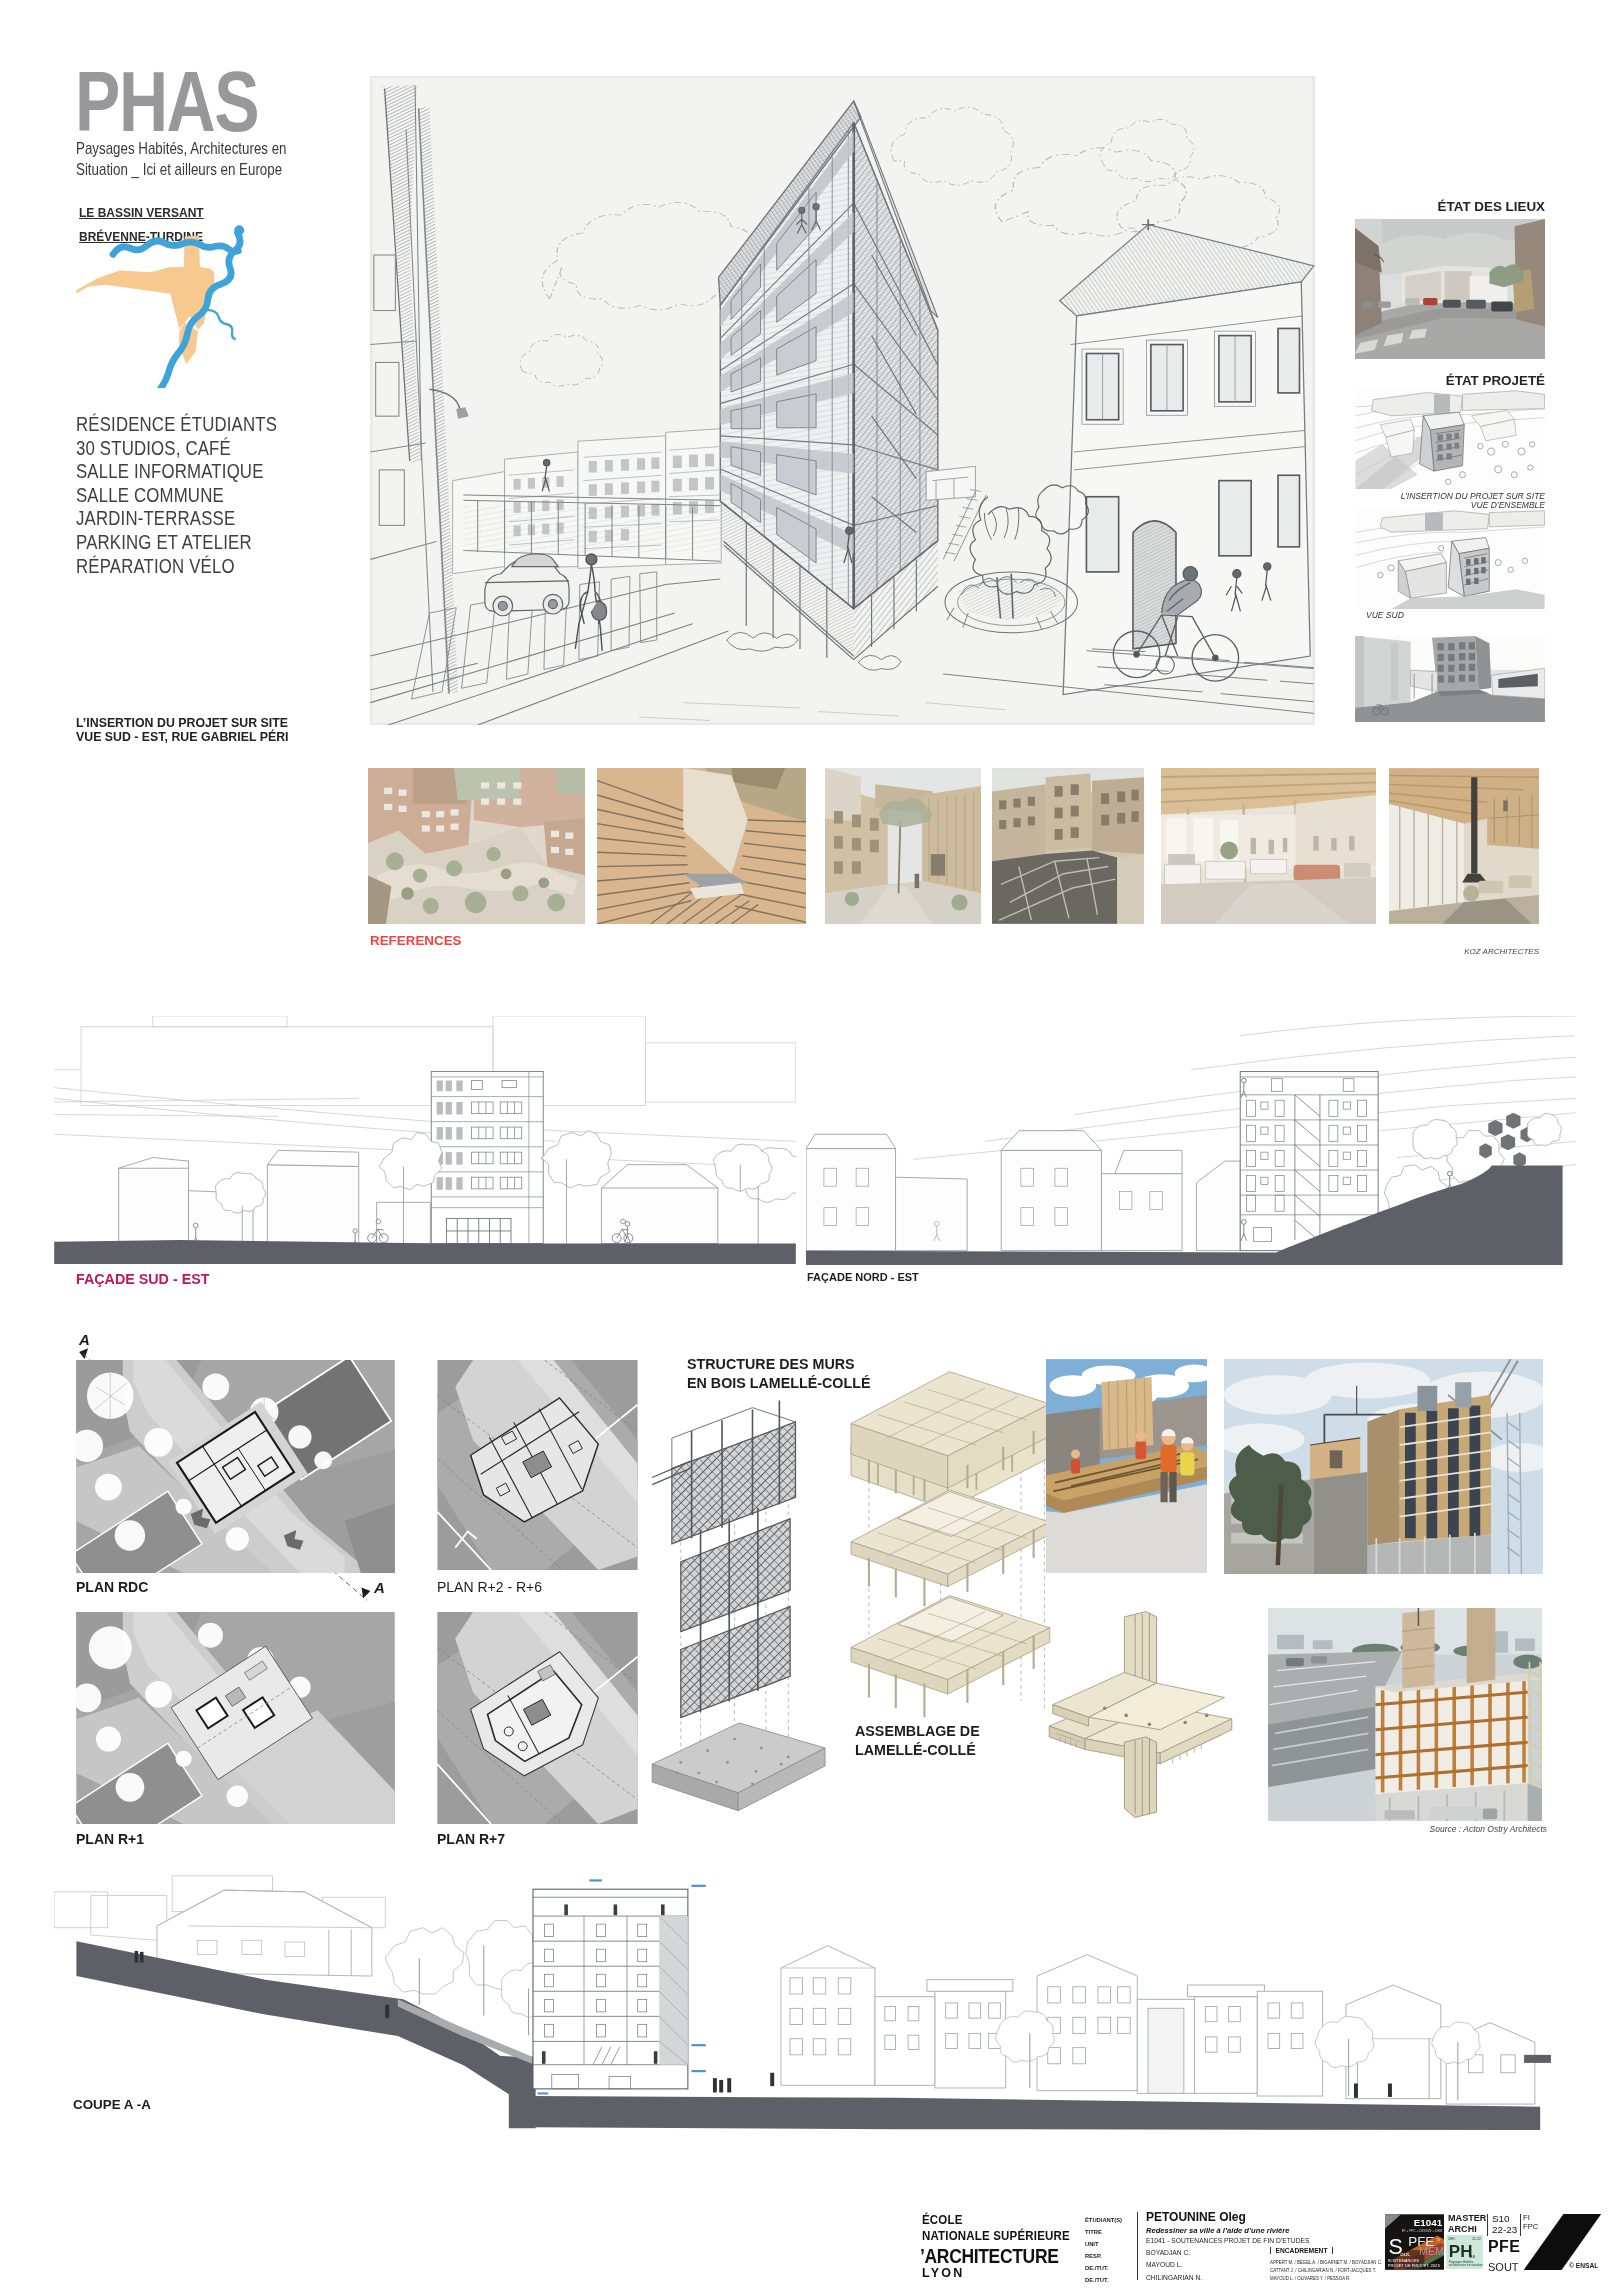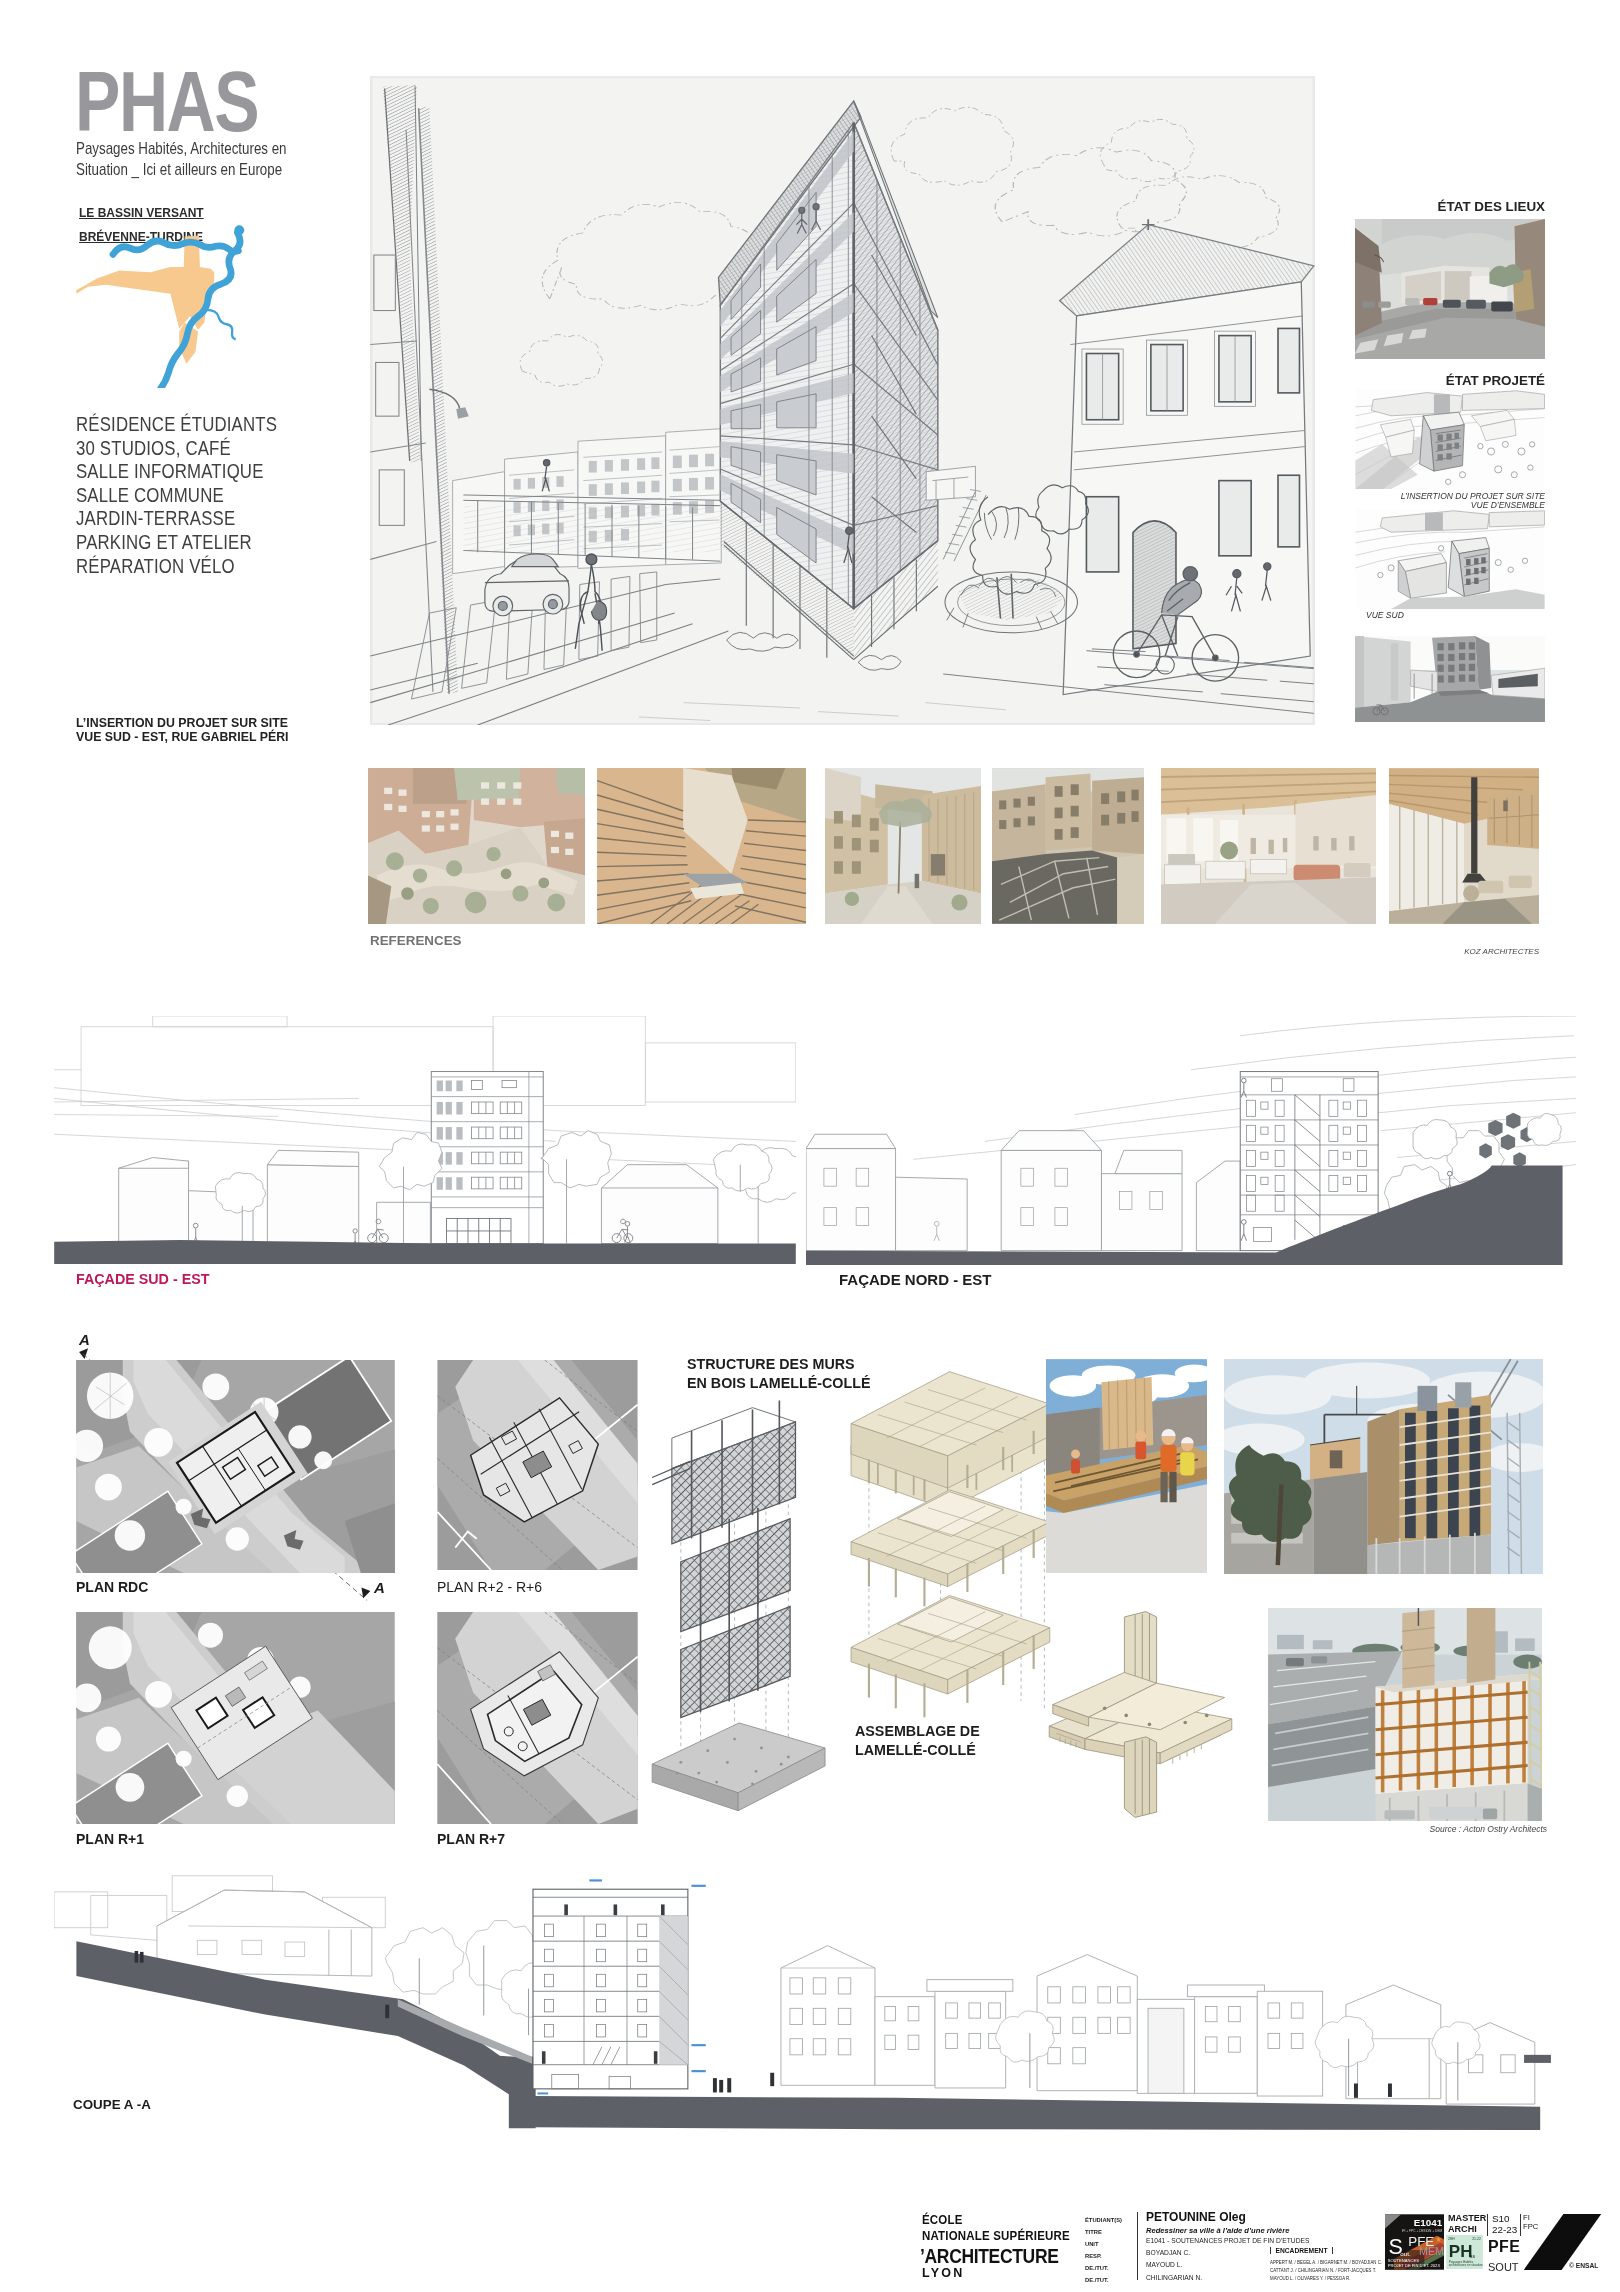--- a/index.html
+++ b/index.html
@@ -879,21 +879,21 @@
     <rect x="100" y="126" width="28" height="14" rx="3"></rect>
         <rect x="134" y="120" width="26" height="14" rx="3"></rect>
   </g>
   <circle cx="92" cy="140" r="9" fill="#b4a78d"></circle>
 
   <polygon points="0,160 84,150 168,142 168,174 0,174" fill="#b2a68f"></polygon>
   <polygon points="60,174 84,150 130,146 160,174" fill="#8e8877"></polygon>
   <rect width="168" height="174" fill="#ffffff" opacity="0.1"></rect>
 </svg>
 
-<div class="abs" style="left:370px;top:933px;font-size:13.4px;font-weight:bold;color:#737373;">REFERENCES</div>
+<div class="abs" style="left:370px;top:933px;font-size:13.4px;font-weight:bold;color:#ef4444;">REFERENCES</div>
 
 <div class="abs" style="left:1360px;top:925px;width:179px;text-align:right;font-size:8px;font-style:italic;color:#444;margin-top:22px;">KOZ ARCHITECTES</div>
 
 <svg class="abs" style="left:54px;top:1016px;" width="742" height="249" viewBox="0 0 828 278" id="facade-se">
 
   <g stroke="#d2d4d5" stroke-width="1" fill="none">
     <rect x="30" y="12" width="460" height="88"></rect>
     <rect x="110" y="0" width="150" height="12"></rect>
     <rect x="490" y="0" width="170" height="100"></rect>
     <rect x="660" y="30" width="168" height="66"></rect>
@@ -1148,21 +1148,21 @@
 
   <g stroke="#6f7478" stroke-width="1" fill="none">
     <circle cx="719" cy="176" r="2.6"></circle>
         <path d="M719,179 l0,9 m-3,7 l3,-7 3,7"></path>
   </g>
 
   <path d="M0,262 L525,264 C560,250 610,230 660,212 Q700,196 731,188 Q760,176 766,167 L845,167 L845,279 L0,279 Z" fill="#5d6167"></path>
   <path d="M525,264 Q600,236 660,212" fill="none"></path>
 </svg>
 
-<div class="abs" style="left:807px;top:1271px;font-size:15px;font-weight:bold;color:#1d1d1d;margin-left:32px;">FAÇADE NORD - EST</div>
+<div class="abs" style="left:807px;top:1271px;font-size:11px;font-weight:bold;color:#1d1d1d;">FAÇADE NORD - EST</div>
 
 <div class="abs" style="left:79px;top:1331px;font-size:15px;font-style:italic;font-weight:bold;color:#1d1d1d;">A</div>
 <svg class="abs" style="left:72px;top:1339px;" width="304" height="269" viewBox="0 0 340 300">
   <polygon points="8,14 18,10 14,22" fill="#1d1d1d"></polygon>
   <line x1="12" y1="16" x2="330" y2="292" stroke="#555" stroke-width="1" stroke-dasharray="6 4"></line>
 </svg>
 
 <div class="abs" style="left:374px;top:1579px;font-size:15px;font-style:italic;font-weight:bold;color:#1d1d1d;">A</div>
 <svg class="abs" style="left:356px;top:1582px;" width="27" height="21.5" viewBox="0 0 30 24">
   <polygon points="6,6 16,10 8,18" fill="#1d1d1d"></polygon>

